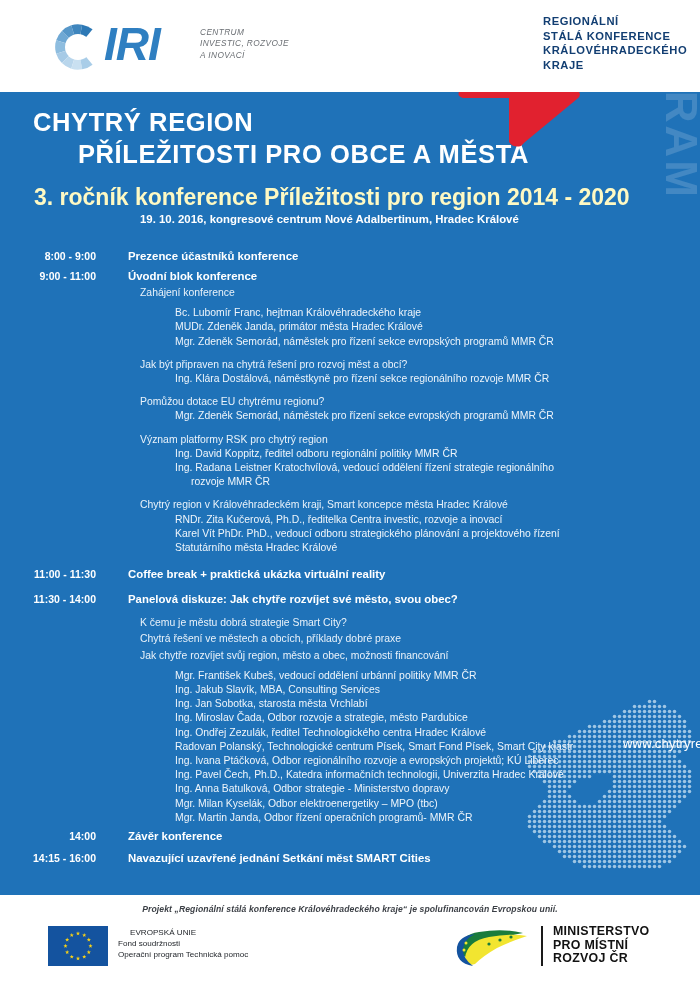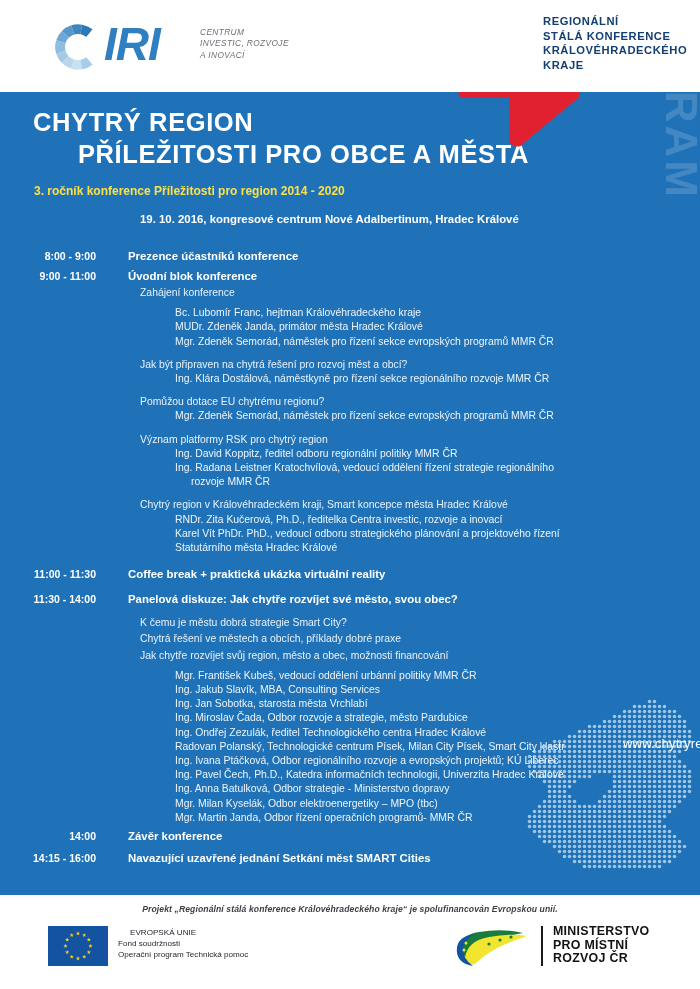--- a/index.html
+++ b/index.html
@@ -42,21 +42,21 @@
   }
 
   
   .map{position:absolute;left:522px;top:602px;width:176px;height:175px;opacity:.82;}
   .map-url{position:absolute;left:590px;top:644px;font-size:13px;font-weight:400;
     color:#ffffff;letter-spacing:.2px;z-index:3;margin-left:33px;}
 
   
   .t1{position:absolute;left:33px;top:16px;font-size:25.5px;font-weight:700;color:#fff;letter-spacing:.6px;z-index:4;}
   .t2{position:absolute;left:78px;top:48px;font-size:25.5px;font-weight:700;color:#fff;letter-spacing:.6px;z-index:4;}
-  .t3{position:absolute;left:34px;top:92px;font-size:12px;font-weight:700;color:#fde047;z-index:4;}
+  .t3{position:absolute;left:34px;top:92px;font-size:23px;font-weight:700;color:#fef9c3;z-index:4;}
   .t4{position:absolute;left:140px;top:121px;font-size:11.4px;font-weight:700;color:#fff;z-index:4;}
 
   
   .sched{position:absolute;left:0;top:152px;width:700px;z-index:4;}
   .slot{display:flex;align-items:flex-start;margin-top:5px;}
   .time{width:96px;flex:0 0 96px;text-align:right;padding-right:32px;
     font-size:10.5px;font-weight:700;color:#fff;line-height:15px;white-space:nowrap;}
   .slot-title{font-size:11.4px;font-weight:700;color:#fff;line-height:15px;}
   .topic{margin-left:140px;font-size:10.4px;color:#e9f2fa;line-height:14.2px;margin-top:9px;}
   .topic.tight{margin-top:2px;}
@@ -993,21 +993,21 @@
       <div class="topic">K čemu je městu dobrá strategie Smart City?</div>
       <div class="topic tight">Chytrá řešení ve městech a obcích, příklady dobré praxe</div>
       <div class="topic tight">Jak chytře rozvíjet svůj region, město a obec, možnosti financování</div>
 
       <div class="gap6"></div>
       <div class="speaker">Mgr. František Kubeš, vedoucí oddělení urbánní politiky MMR ČR</div>
       <div class="speaker">Ing. Jakub Slavík, MBA, Consulting Services</div>
       <div class="speaker">Ing. Jan Sobotka, starosta města Vrchlabí</div>
       <div class="speaker">Ing. Miroslav Čada, Odbor rozvoje a strategie, město Pardubice</div>
       <div class="speaker">Ing. Ondřej Zezulák, ředitel Technologického centra Hradec Králové</div>
-      <div class="speaker">Radovan Polanský, Technologické centrum Písek, Milan City Písek, Smart City klastr</div>
+      <div class="speaker">Radovan Polanský, Technologické centrum Písek, Smart Fond Písek, Smart City klastr</div>
       <div class="speaker">Ing. Ivana Ptáčková, Odbor regionálního rozvoje a evropských projektů; KÚ Liberec</div>
       <div class="speaker">Ing. Pavel Čech, Ph.D., Katedra informačních technologii, Univerzita Hradec Králové</div>
       <div class="speaker">Ing. Anna Batulková, Odbor strategie - Ministerstvo dopravy</div>
       <div class="speaker">Mgr. Milan Kyselák, Odbor elektroenergetiky – MPO (tbc)</div>
       <div class="speaker">Mgr. Martin Janda, Odbor řízení operačních programů- MMR ČR</div>
 
       <div class="slot" style="margin-top:4px">
         <div class="time">14:00</div>
         <div class="slot-title">Závěr konference</div>
       </div>

